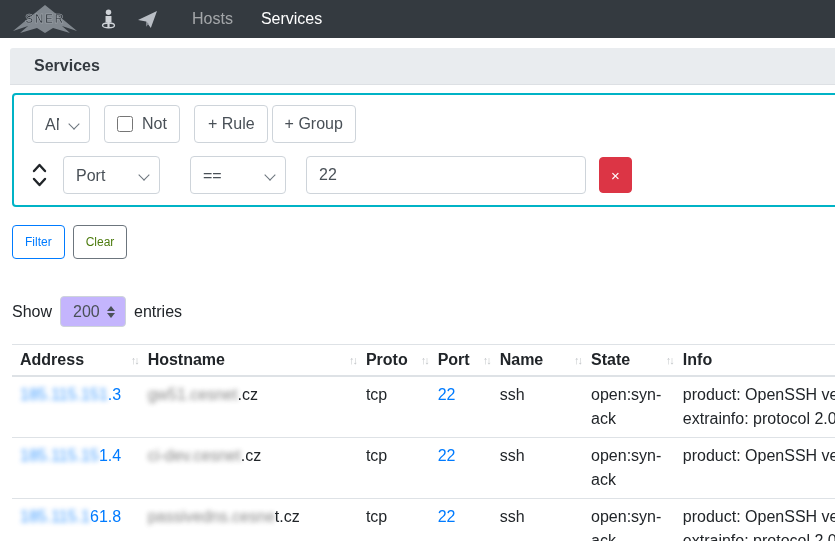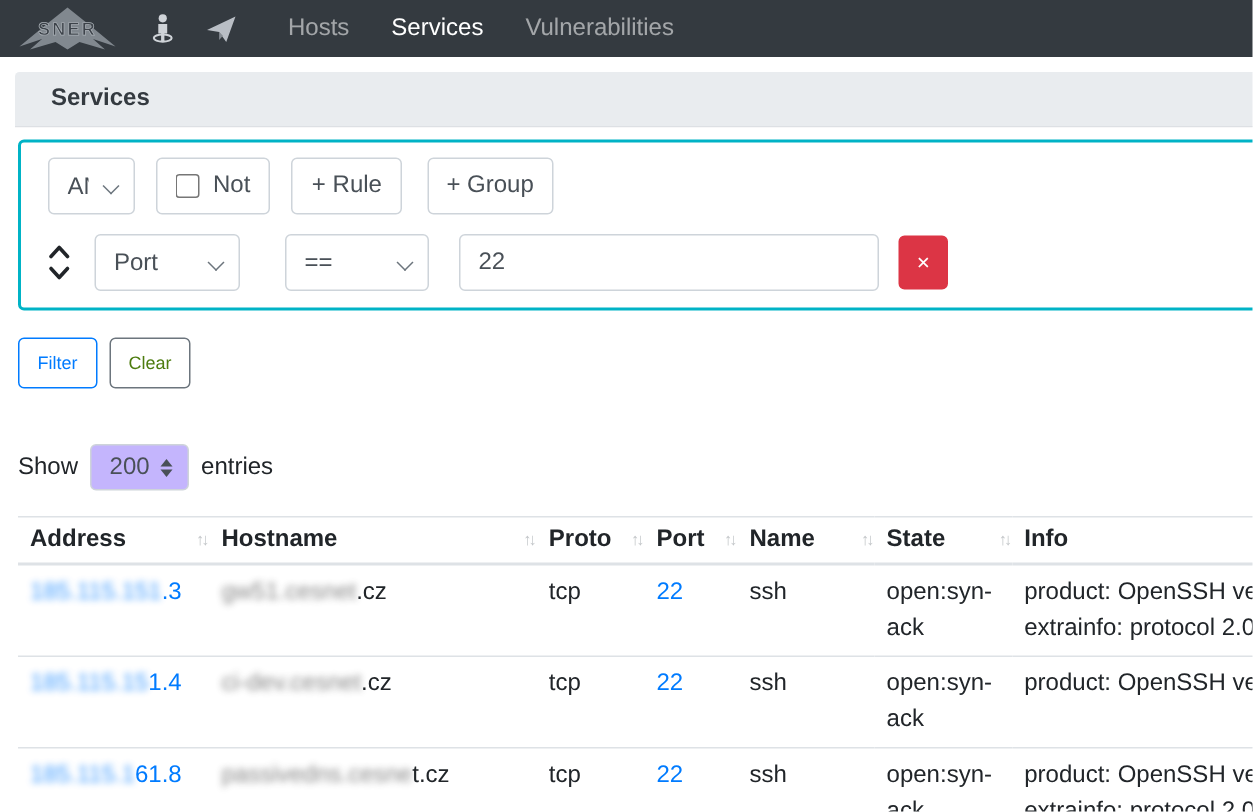--- a/index.html
+++ b/index.html
@@ -32,21 +32,21 @@
   .sel { position: relative; padding-right: 30px; }
   .sel select { appearance: none; -webkit-appearance: none; border: none;
     background: transparent; font: inherit; color: inherit; padding: 0; width: 100%; }
   .chev { position: absolute; right: 11px; top: 14px; width: 8px; height: 8px;
     border-right: 1.6px solid #6c757d; border-bottom: 1.6px solid #6c757d;
     transform: rotate(45deg); pointer-events: none; }
   .sel-and { width: 58px; margin-right: 14px; }
   .btn-not { margin-right: 14px; }
   .btn-not input { width: 16px; height: 16px; margin-right: 9px; accent-color: #fff;
     border: 1px solid #8a9096; }
-  .btn-addrule { margin-right: 17px; padding-left: 13px; }
+  .btn-addrule { margin-right: 4px; padding-left: 13px; }
   .movers { display: flex; flex-direction: column; margin-right: 16px; cursor: pointer; }
   .movers svg { display: block; }
   .sel-field { width: 97px; margin-right: 30px; }
   .sel-op { width: 96px; margin-right: 20px; }
   .rule-input { width: 280px; height: 38px; border: 1px solid #ced4da; border-radius: 4px;
     padding: 0 12px; font: inherit; color: #495057; margin-right: 13px; }
   .btn-del { width: 33px; height: 36px; background: #dc3545; border: 1px solid #dc3545;
     border-radius: 4px; color: #fff; font-size: 15px; display: inline-flex;
     align-items: center; justify-content: center; cursor: pointer; }
 
@@ -103,21 +103,20 @@
     </svg>
   </span>
   <span class="nav-icon">
     <svg width="21" height="19" viewBox="0 0 22 20">
       <polygon points="1,10.5 21,1 14.5,19 9.5,12" fill="#b9bec5"></polygon>
       <polygon points="9.5,12 9.5,17.5 12.2,14.6" fill="#878d94"></polygon>
     </svg>
   </span>
   <a class="nav-link">Hosts</a>
   <a class="nav-link active">Services</a>
-  <a class="nav-link">Vulnerabilities</a>
 </nav>
 
 <div class="content">
 
   <div class="page-header">
     <h1>Services</h1>
   </div>
 
   <div class="qb-group">
     <div class="qb-row">

